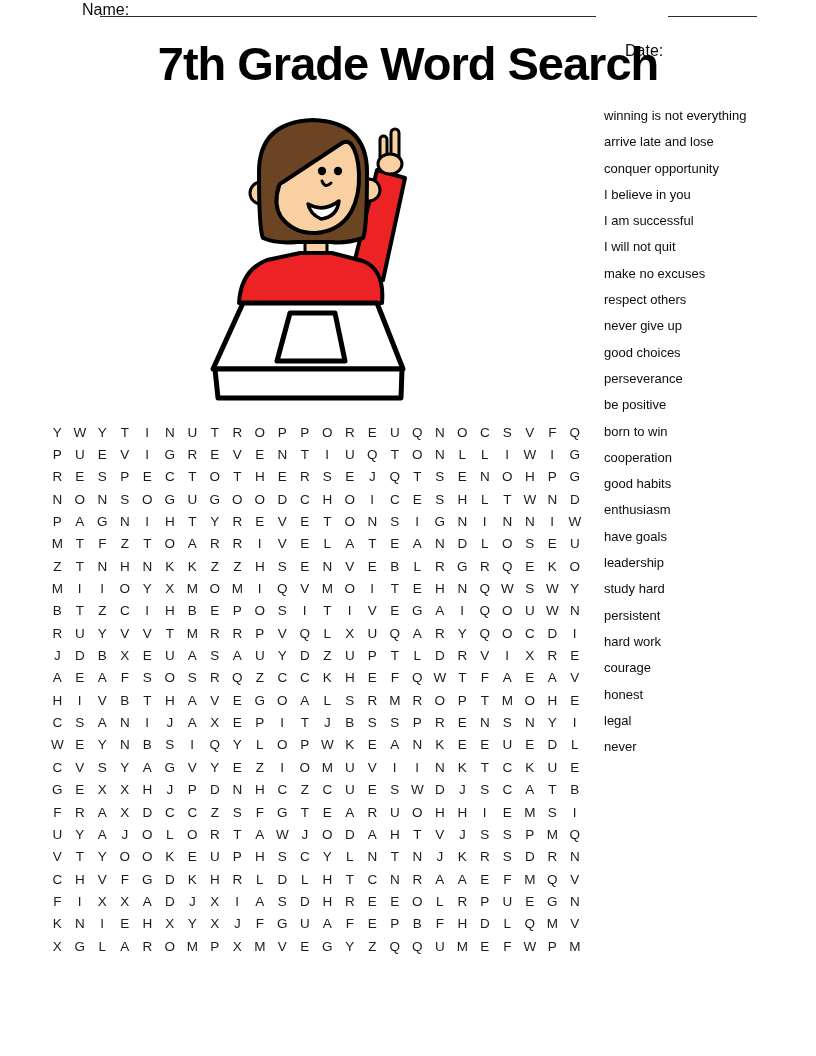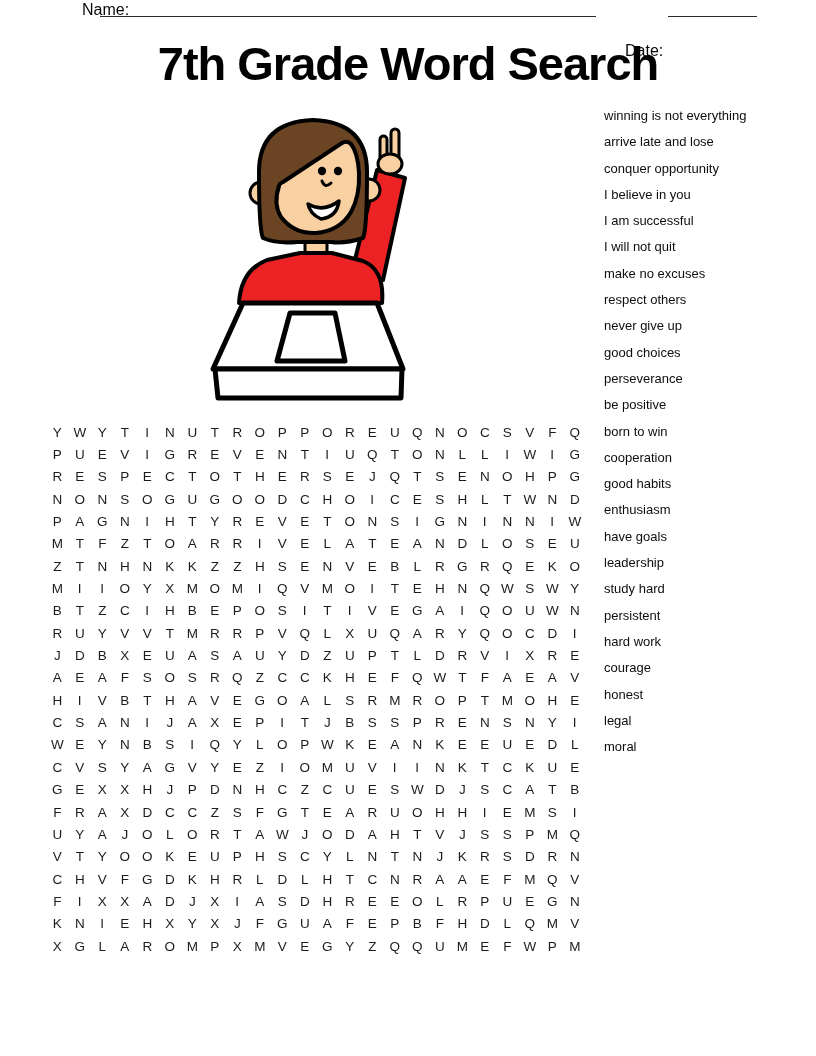--- a/index.html
+++ b/index.html
@@ -683,16 +683,16 @@
       <div class="word">good habits</div>
       <div class="word">enthusiasm</div>
       <div class="word">have goals</div>
       <div class="word">leadership</div>
       <div class="word">study hard</div>
       <div class="word">persistent</div>
       <div class="word">hard work</div>
       <div class="word">courage</div>
       <div class="word">honest</div>
       <div class="word">legal</div>
-      <div class="word">moral</div>
+      <div class="word">never</div>
     </div>
 
 </div>
 
 </body></html>

